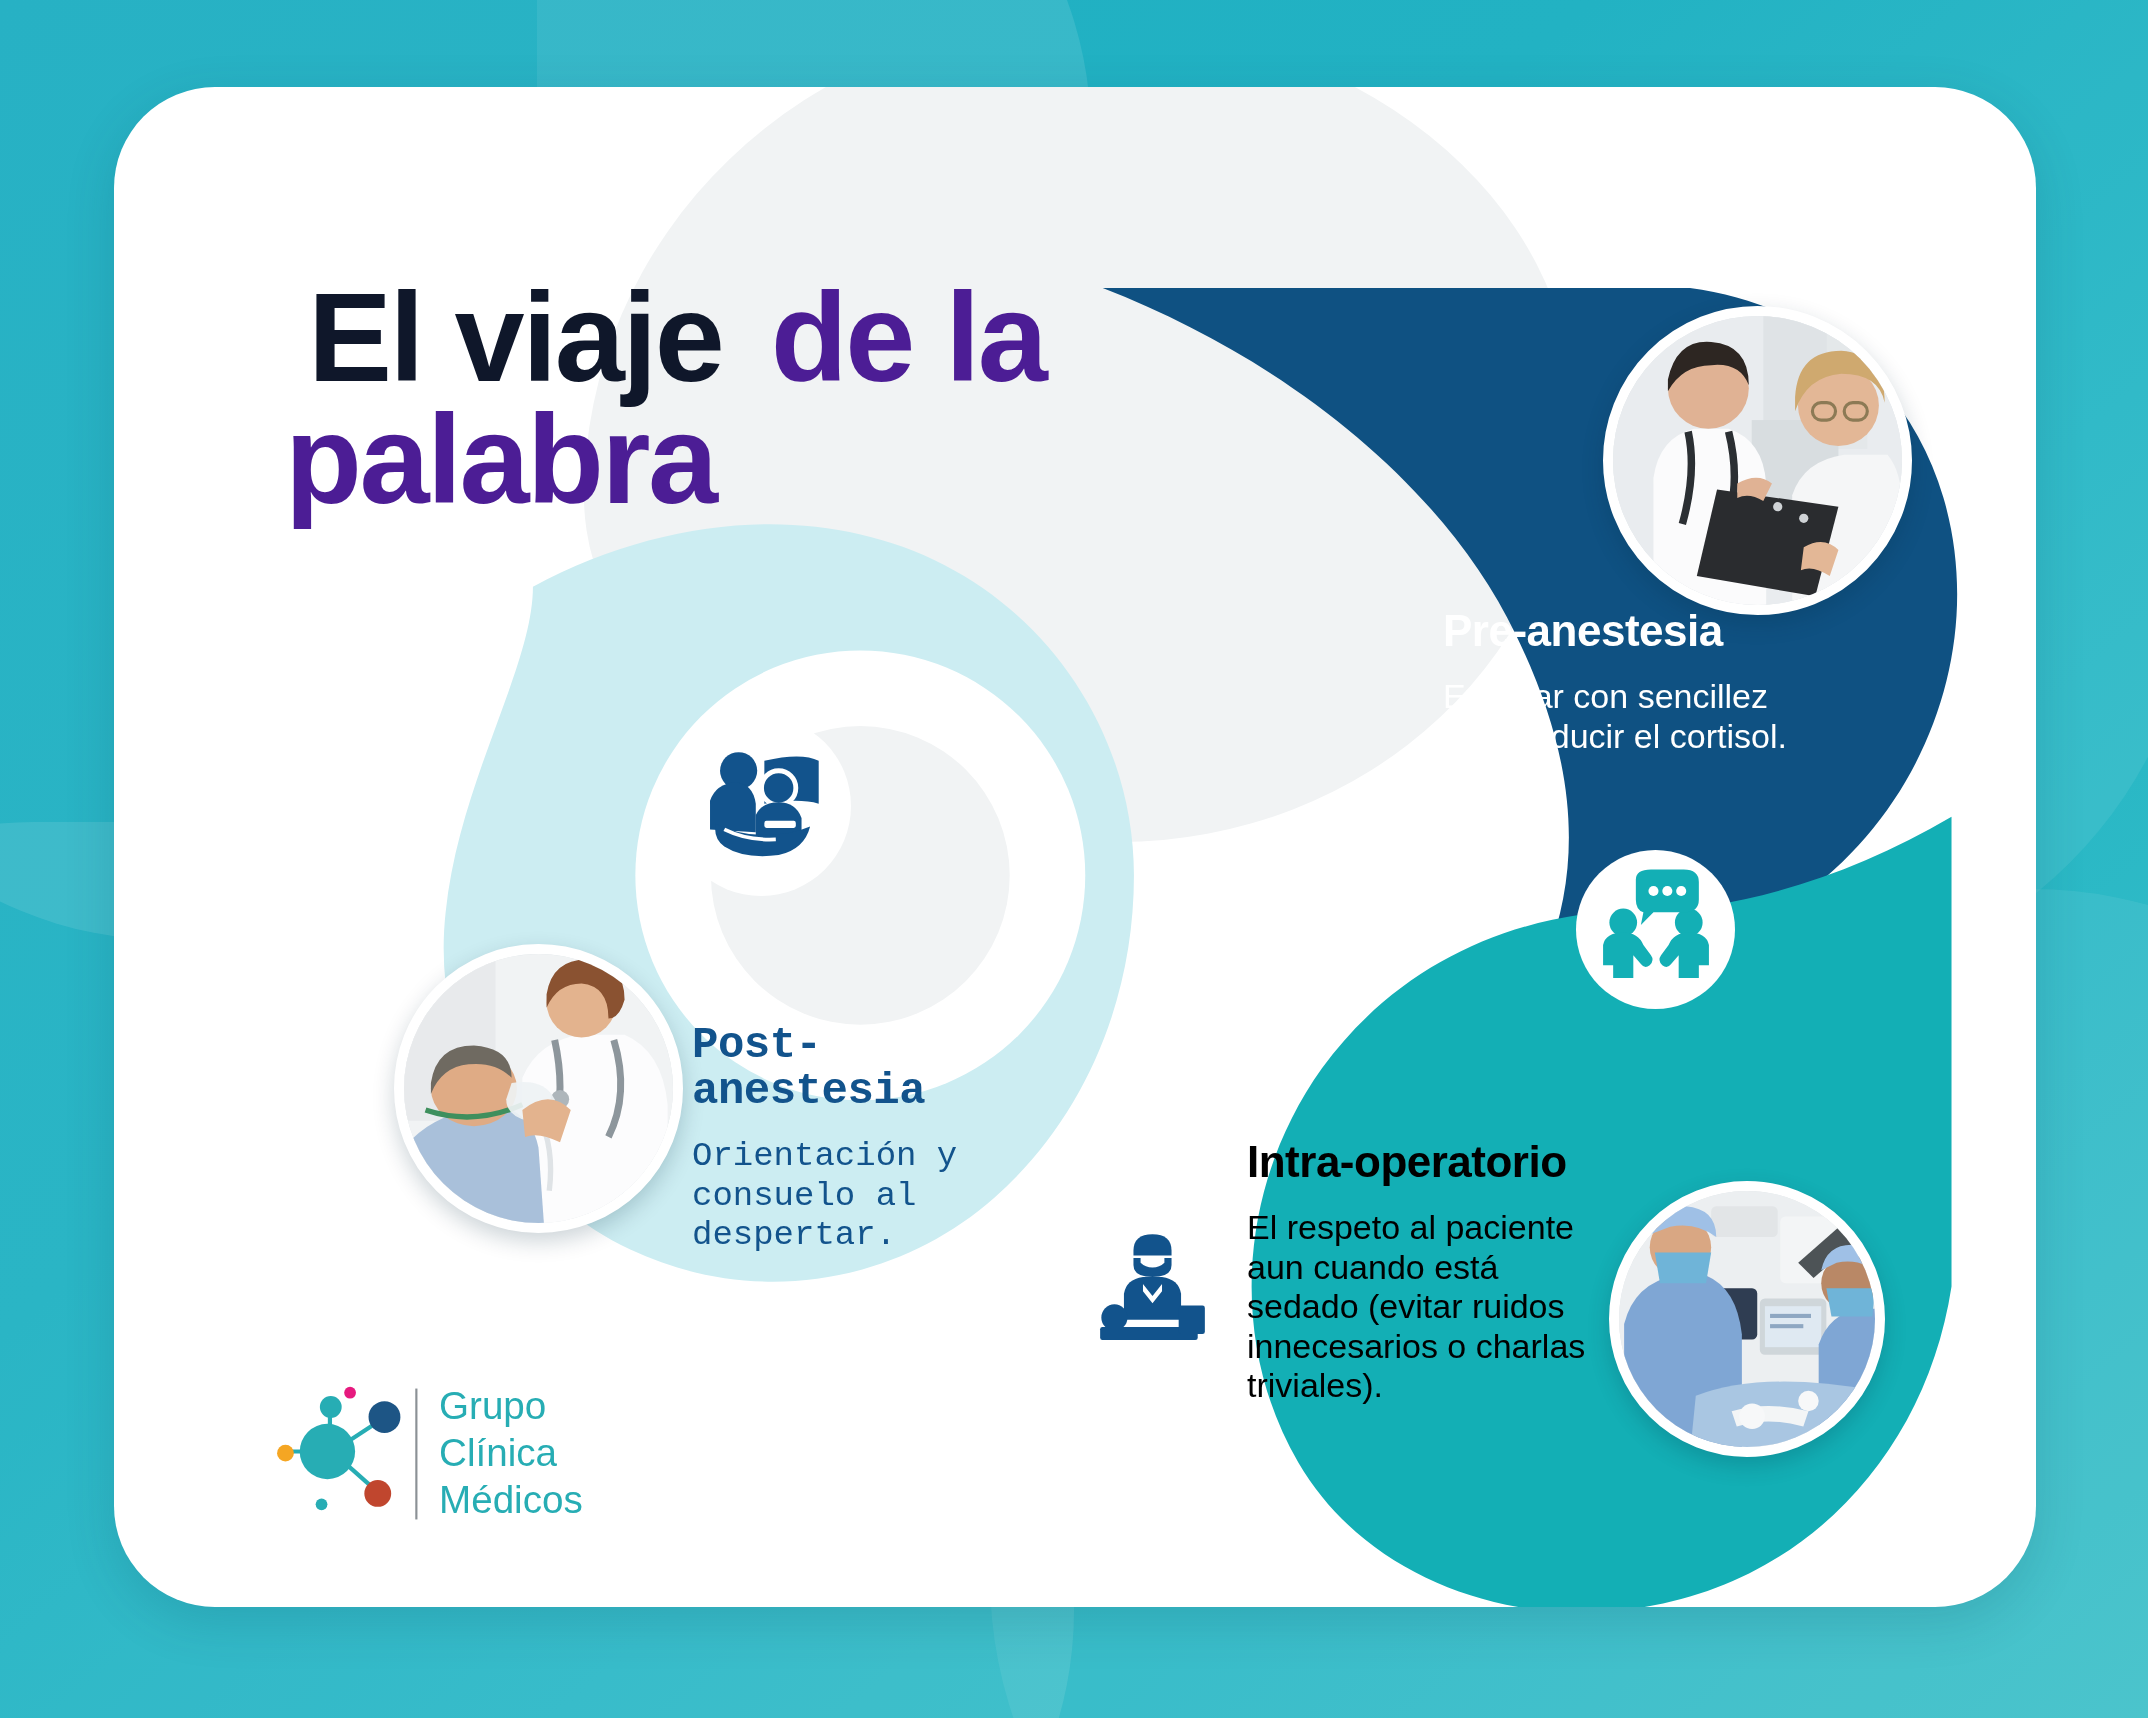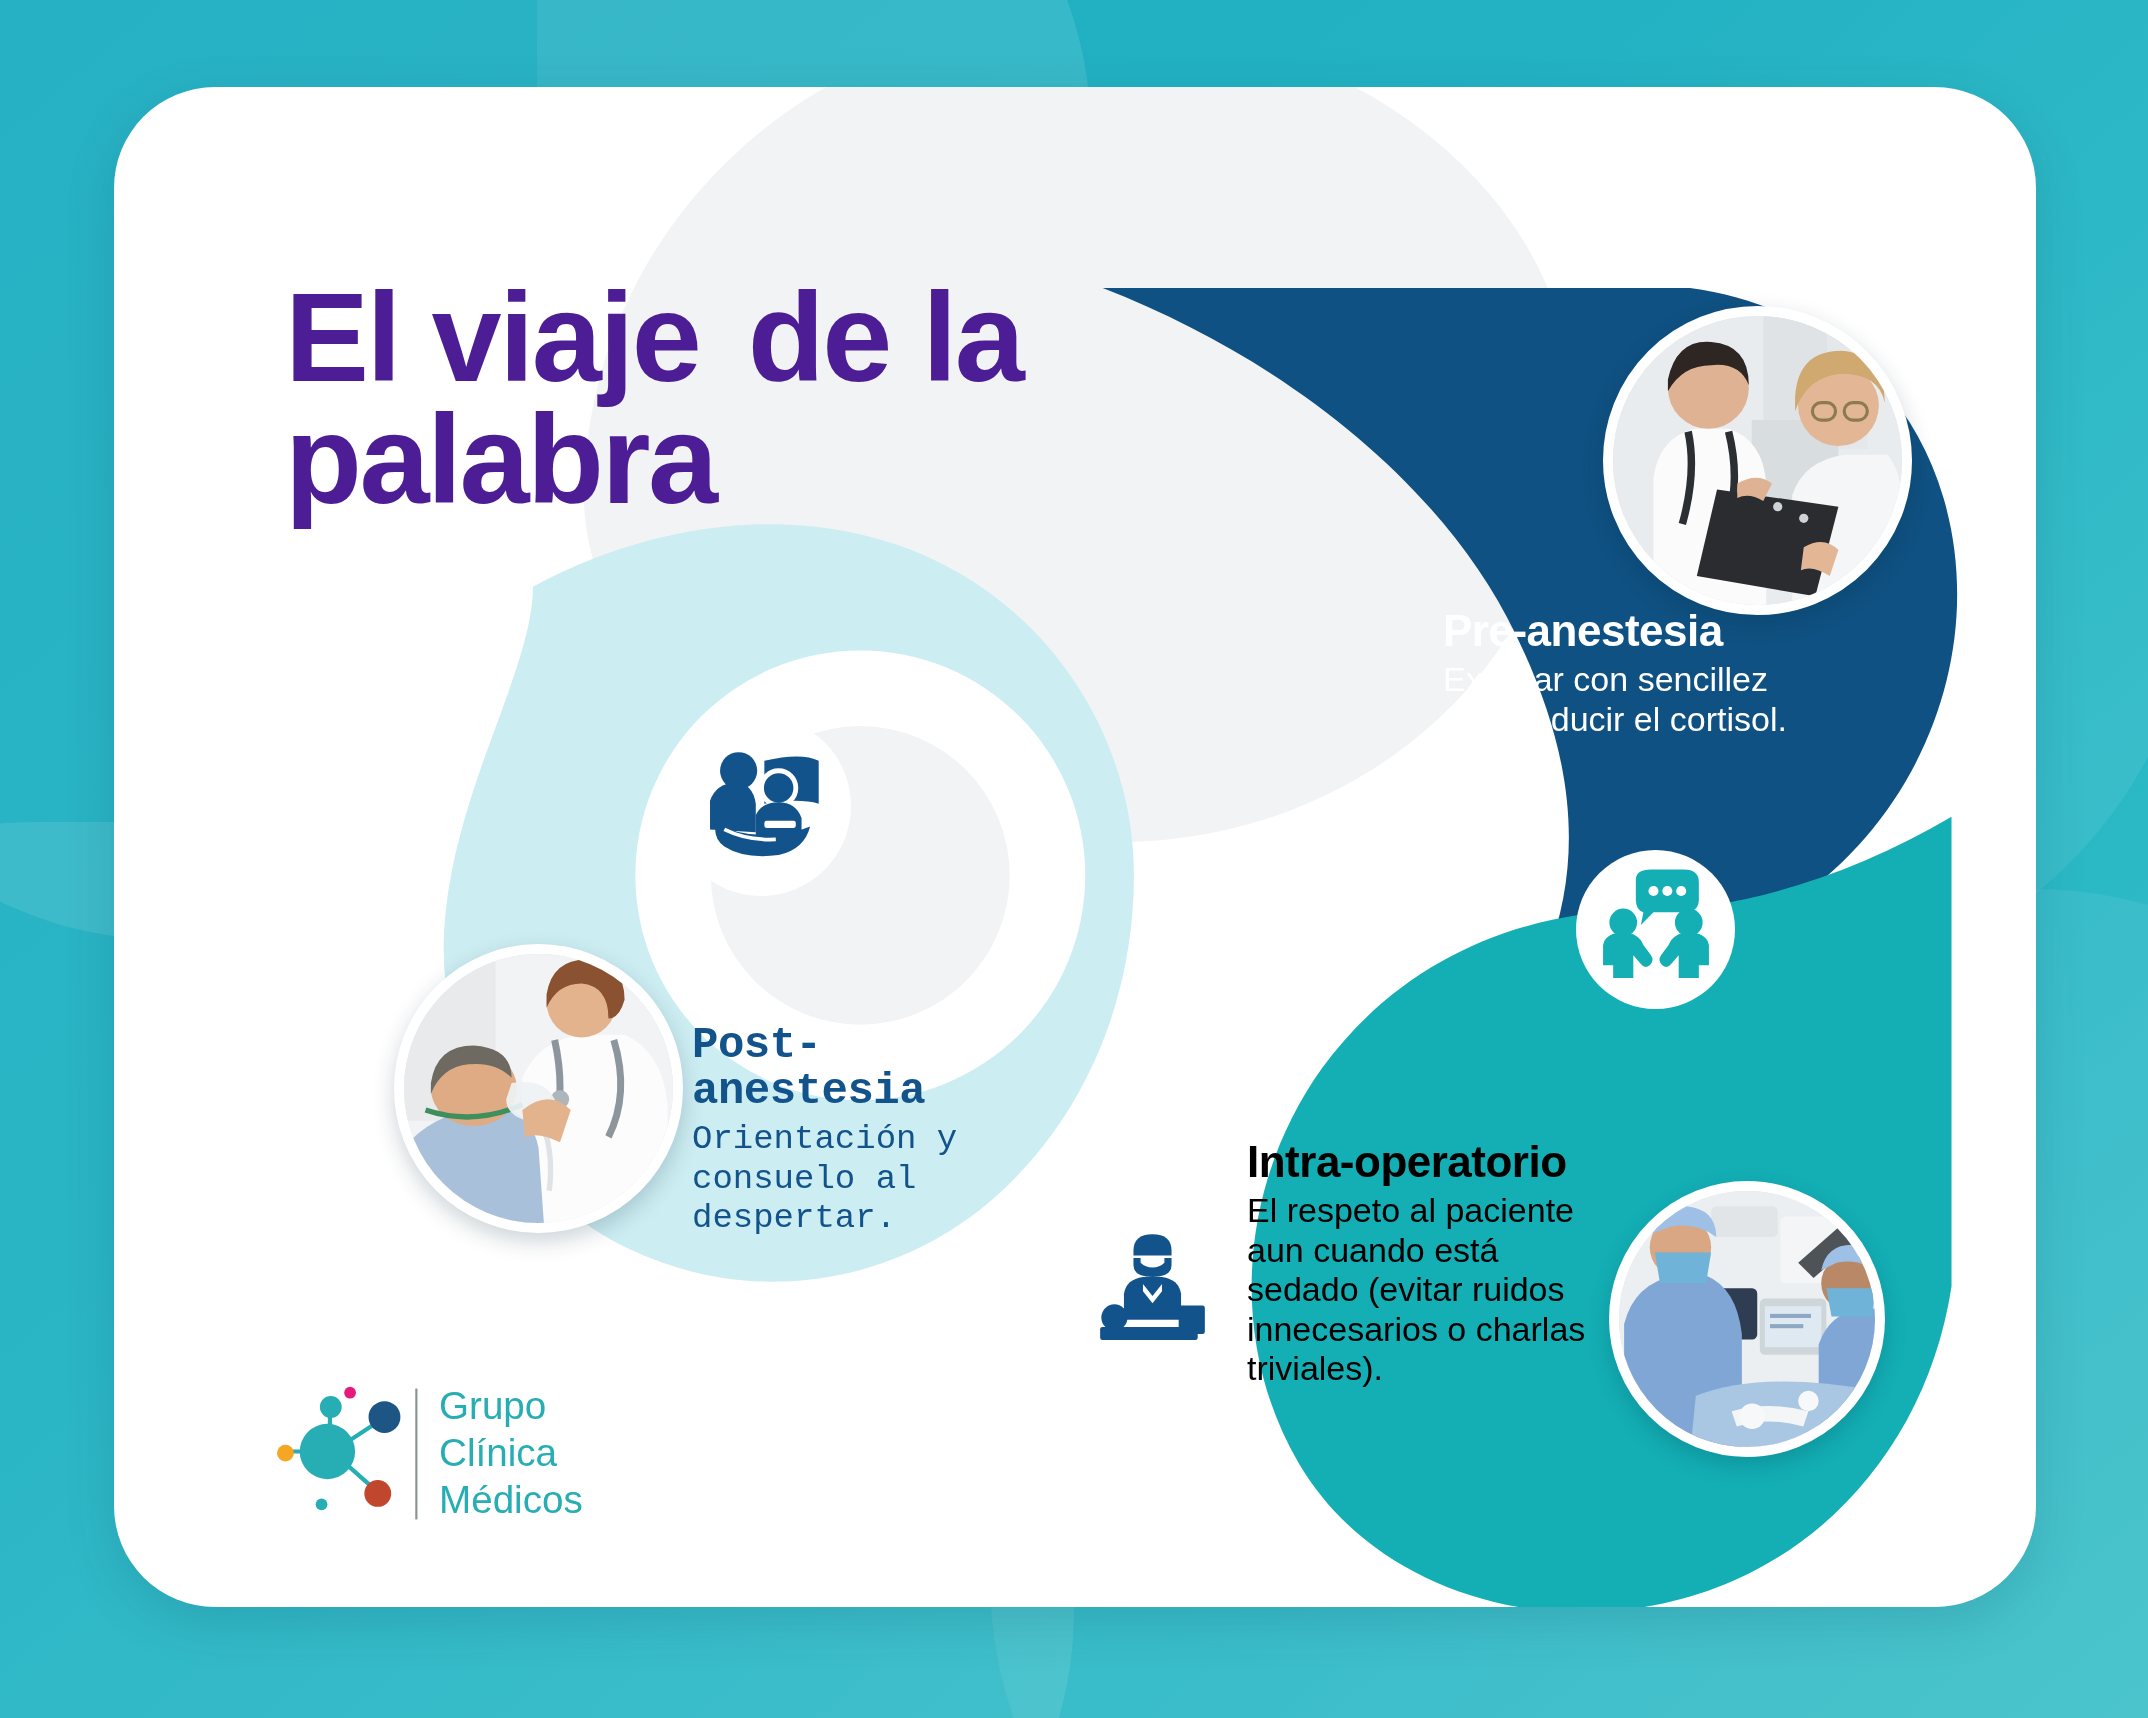--- a/index.html
+++ b/index.html
@@ -36,26 +36,26 @@
   .photo .ph{position:absolute;inset:0;}
 
   
   .iconcircle{position:absolute;border-radius:50%;background:#ffffff;
     display:flex;align-items:center;justify-content:center;}
   .iconcircle svg{display:block;}
 
   
   .title{position:absolute;left:285px;top:277px;width:1141px;
     font-weight:bold;font-size:126px;line-height:.97;letter-spacing:-2.5px;}
-  .title .t-accent{color:#4c1d95;}
+  .title .t-accent{color:#0f172a;margin-left:23px;}
   .title .t-dark{color:#4c1d95;margin-left:16px;}
 
   .block{position:absolute;}
   .block .h{font-weight:bold;font-size:44px;line-height:1.05;letter-spacing:-0.5px;}
-  .block .p{font-size:34px;line-height:1.16;margin-top:6px;}
+  .block .p{font-size:34px;line-height:1.16;margin-top:23px;}
   .onDark .h,.onDark .p{color:#ffffff;}
   .onTeal .h,.onTeal .p{color:#000000;}
   .onLight .h,.onLight .p{color:#12538C;}
 
   
   .logo{position:absolute;left:267px;top:1370px;width:386px;height:168px;}
   .logo svg{display:block;}
 </style>
 </head>
 <body>

